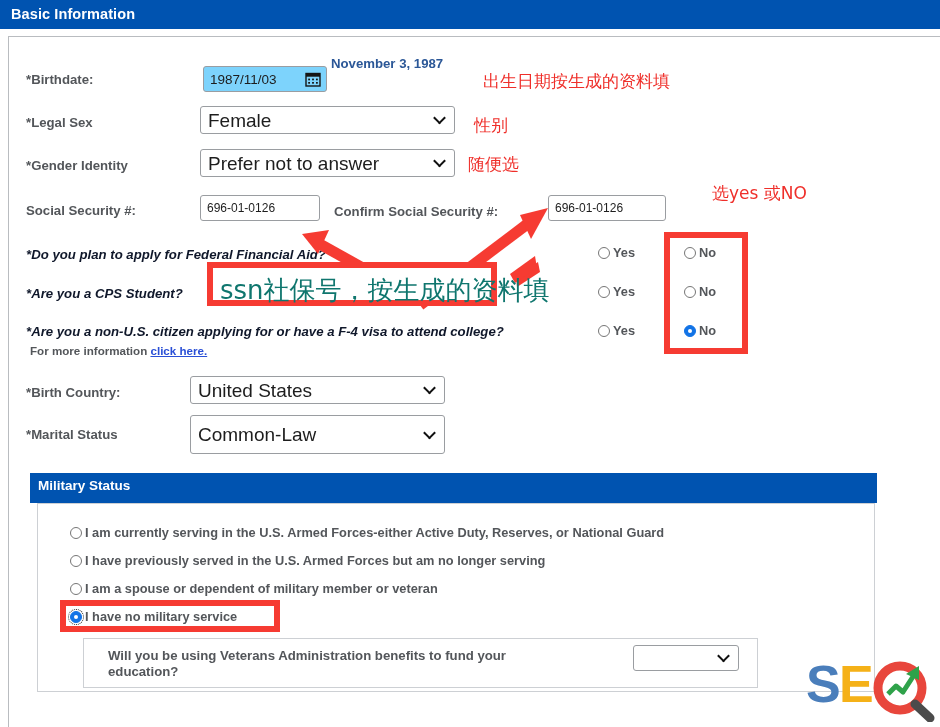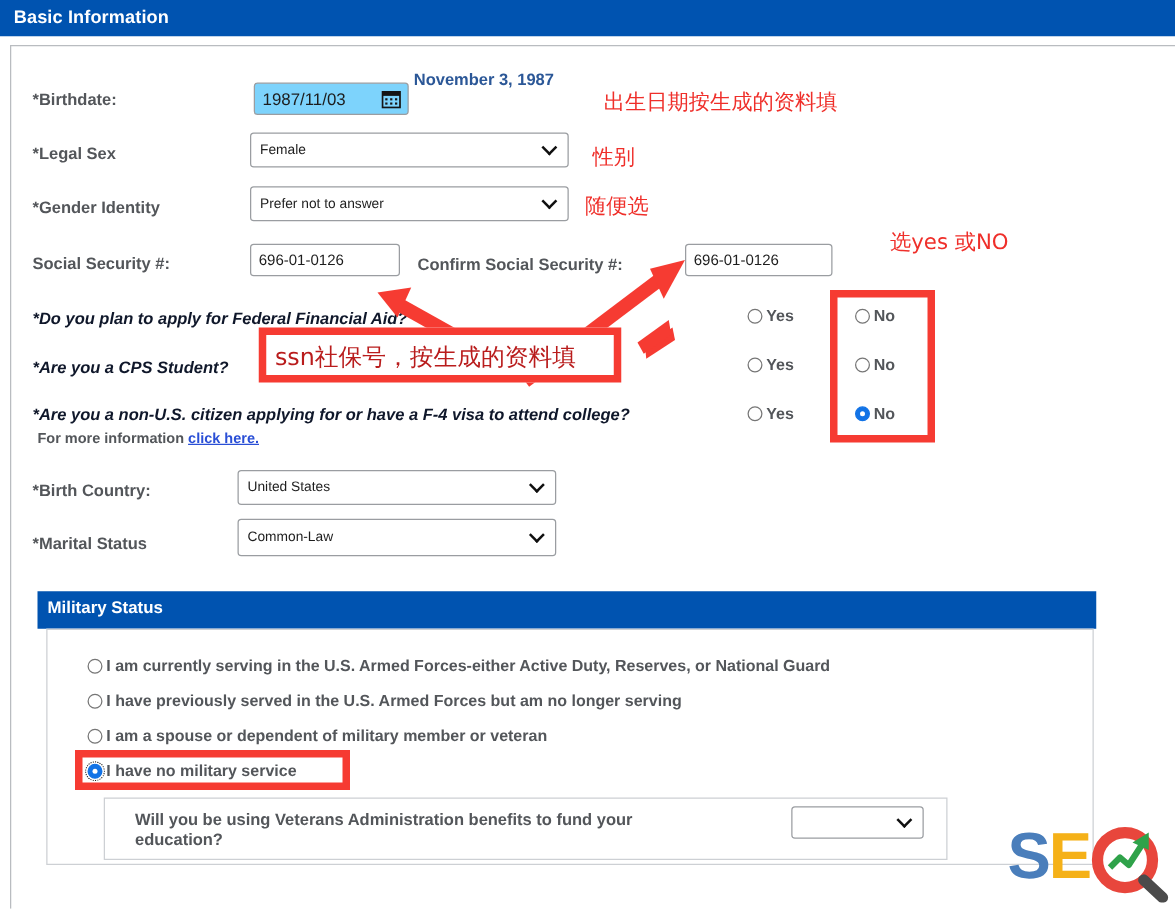--- a/index.html
+++ b/index.html
@@ -122,21 +122,21 @@
     pointer-events: none;
   }
   .selwrap select {
     position: absolute;
     left: 0; top: 0;
     width: 100%; height: 100%;
     border: 1px solid #9a9da1;
     border-radius: 3px;
     background: #fff;
     font-family: "Liberation Sans", sans-serif;
-    font-size: 11px;
+    font-size: 19px;
     color: #1d1d1d;
     padding: 0 22px 0 7px;
     -webkit-appearance: none;
     -moz-appearance: none;
     appearance: none;
     outline: none;
   }
 
   
   .radio-item {
@@ -234,22 +234,22 @@
     border: 6px solid #f63b32;
     background: transparent;
   }
   .red-box-white {
     position: absolute;
     border: 6px solid #f63b32;
     background: #ffffff;
   }
   .cn-in-box {
     position: absolute;
-    color: #b91c1c;
-    font-size: 19px;
+    color: #0f766e;
+    font-size: 26px;
     font-family: "DejaVu Sans", sans-serif;
     white-space: nowrap;
     text-align: right;
   }
 
   
   .arrow-layer {
     position: absolute;
     left: 0; top: 0;
     width: 940px; height: 727px;
@@ -345,21 +345,21 @@
 </div>
 
 <div class="fld-label" style="left:26px; top:385px;">*Birth Country:</div>
 <div class="selwrap" style="left:190px; top:376px; width:255px; height:28px;">
   <select>
     <option>United States</option>
   </select>
 </div>
 
 <div class="fld-label" style="left:26px; top:427px;">*Marital Status</div>
-<div class="selwrap" style="left:190px; top:415px; width:255px; height:30px;">
+<div class="selwrap" style="left:190px; top:415px; width:255px; height:39px;">
   <select>
     <option>Common-Law</option>
   </select>
 </div>
 
 <div class="mil-header">
   <span>Military Status</span>
 </div>
 <div class="mil-box"></div>
 

